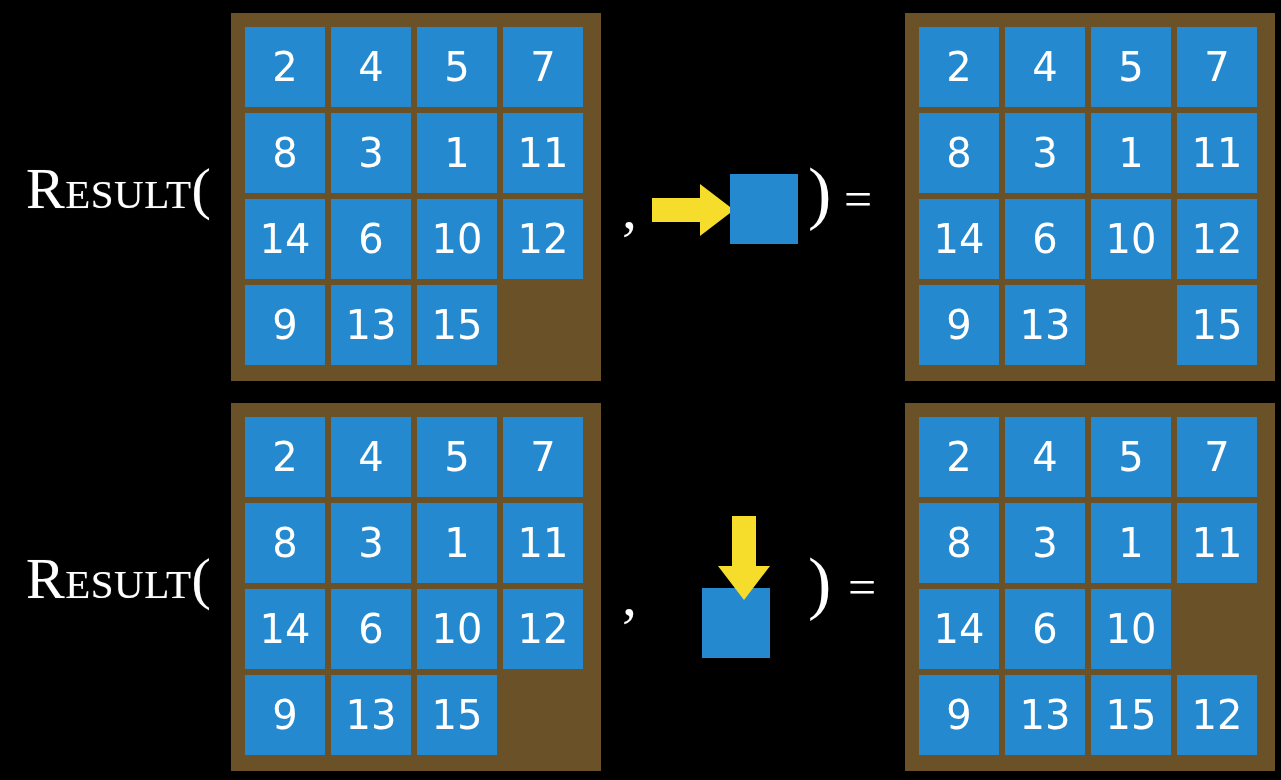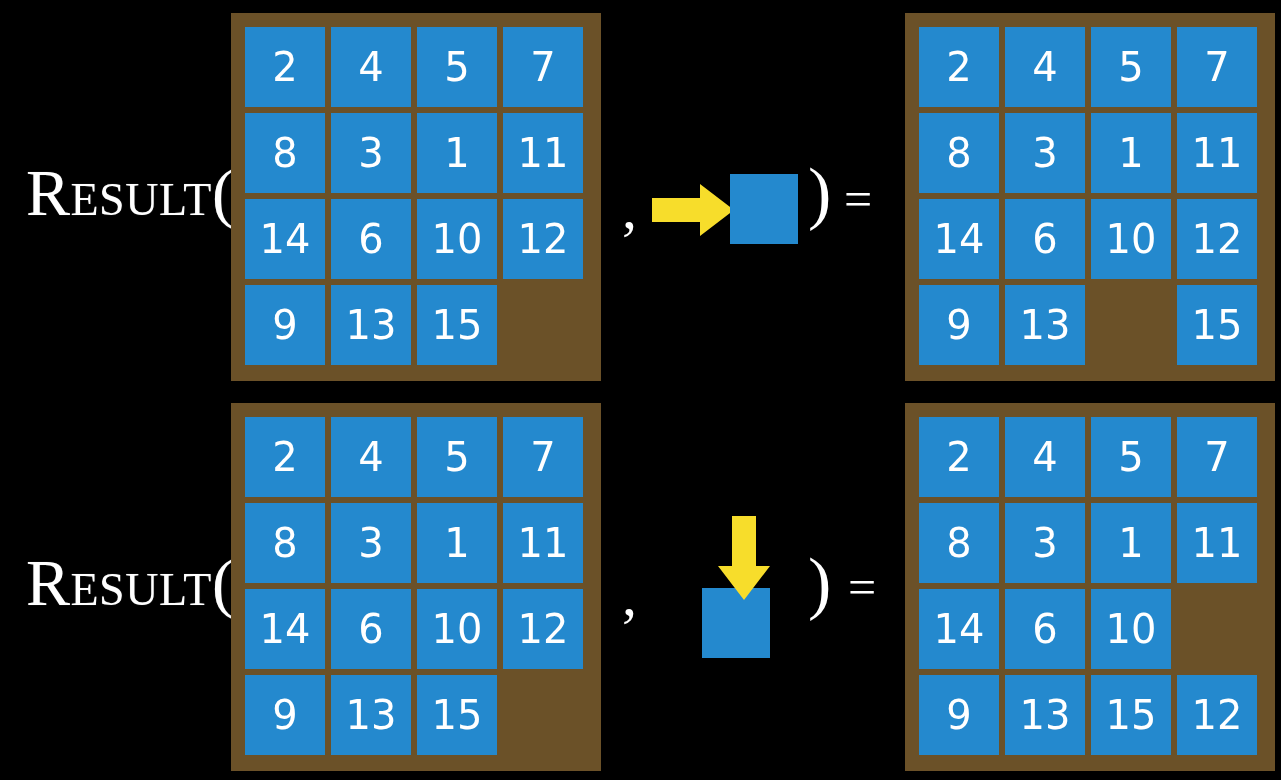--- a/index.html
+++ b/index.html
@@ -31,21 +31,21 @@
   .eq-row.row-top    { top: 0; }
   .eq-row.row-bottom { top: 390px; }
 
   
   .result-label {
     position: absolute;
     left: 26px;
     top: 160px;
     color: #ffffff;
     font-family: "Liberation Serif", serif;
-    font-size: 66px;
+    font-size: 58px;
     line-height: 1;
     font-variant: small-caps;
     letter-spacing: 0.5px;
     white-space: nowrap;
     text-shadow: 0 0 1px rgba(255,255,255,0.35);
   }
 
   
   .board {
     position: absolute;

